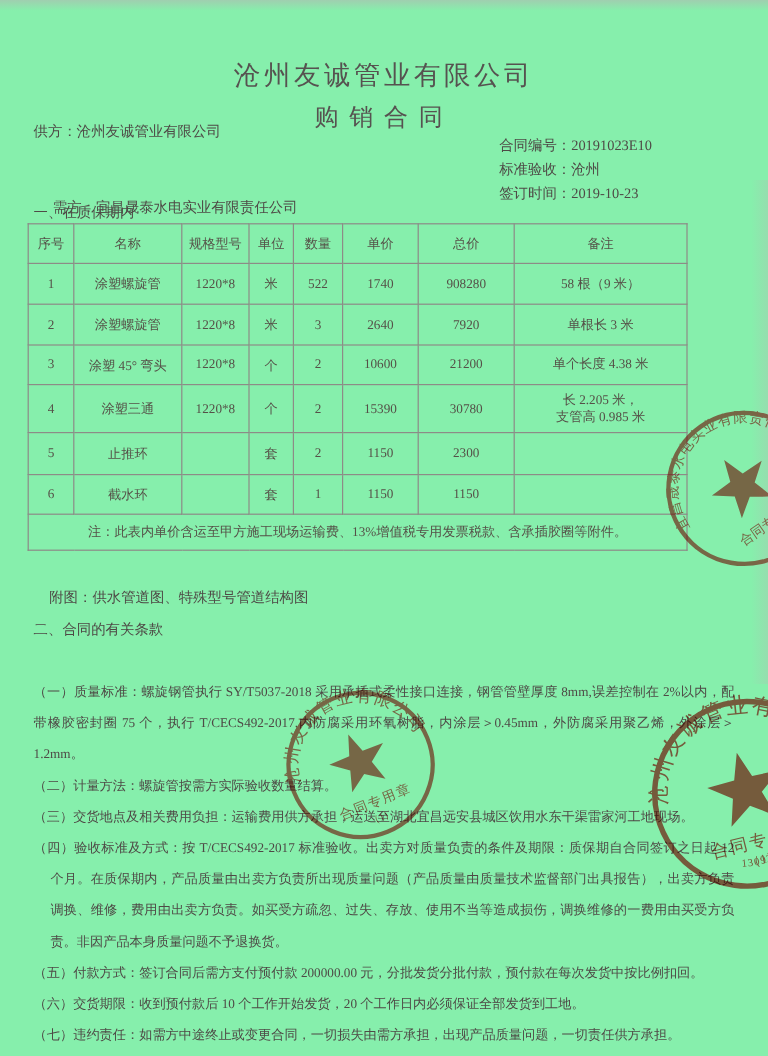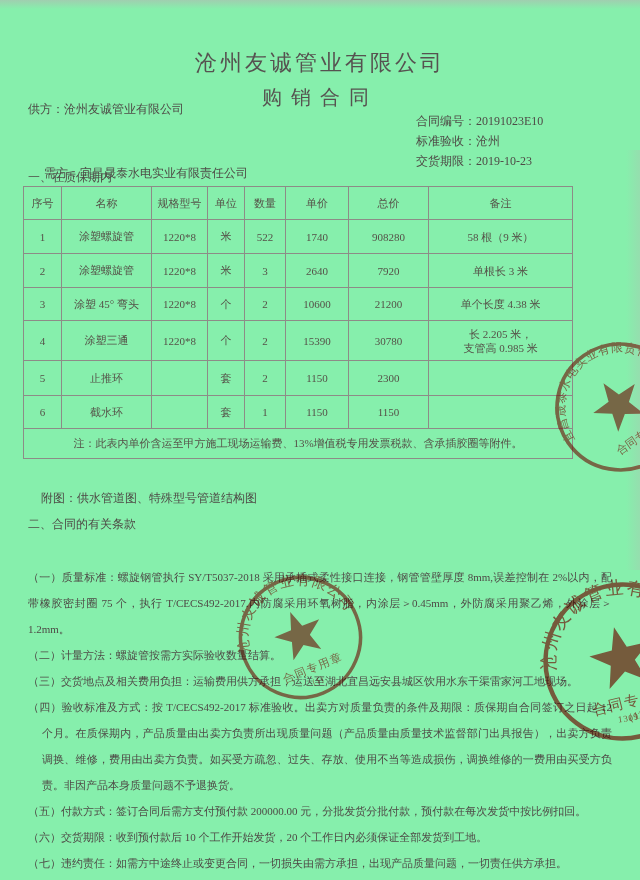--- a/index.html
+++ b/index.html
@@ -56,21 +56,21 @@
 
   <div class="title1">沧州友诚管业有限公司</div>
   <div class="title2">购销合同</div>
 
   <div class="line supplier"><span>供方：</span><span>沧州友诚管业有限公司</span></div>
   <div class="line buyer"><span>需方：</span><span>宜昌晟泰水电实业有限责任公司</span></div>
 
   <div class="meta">
     <div><span>合同编号：</span><span>20191023E10</span></div>
     <div><span>标准验收：</span><span>沧州</span></div>
-    <div><span>交货期限：</span><span>2019-10-23</span></div>
+    <div><span>签订时间：</span><span>2019-10-23</span></div>
   </div>
 
   <div class="line section1">一、在质保期内</div>
 
   <table class="items">
     <colgroup>
       <col style="width:38px">
         <col style="width:90px">
         <col style="width:56px">
         <col style="width:37px">

